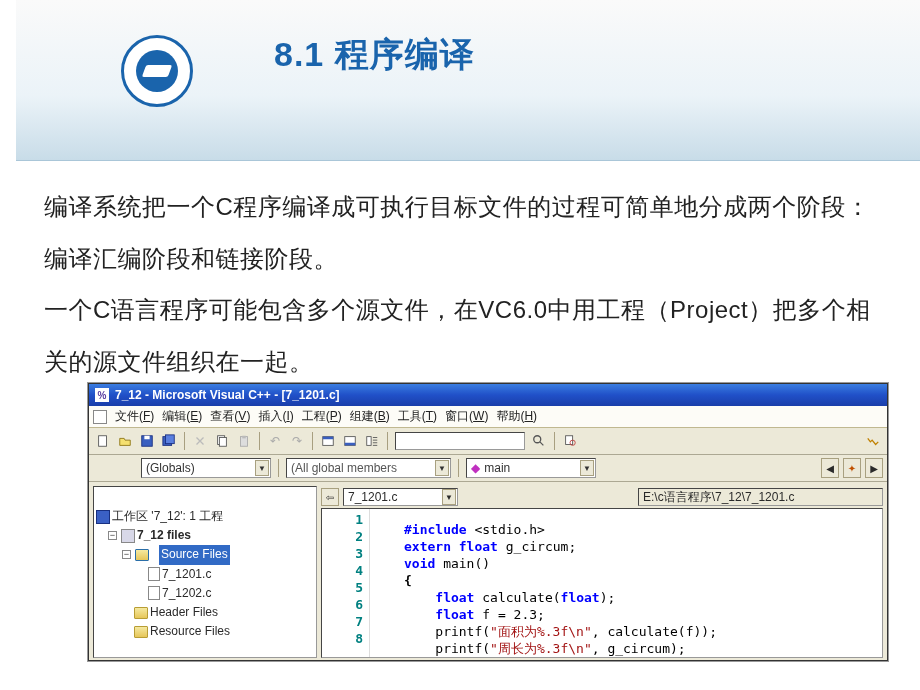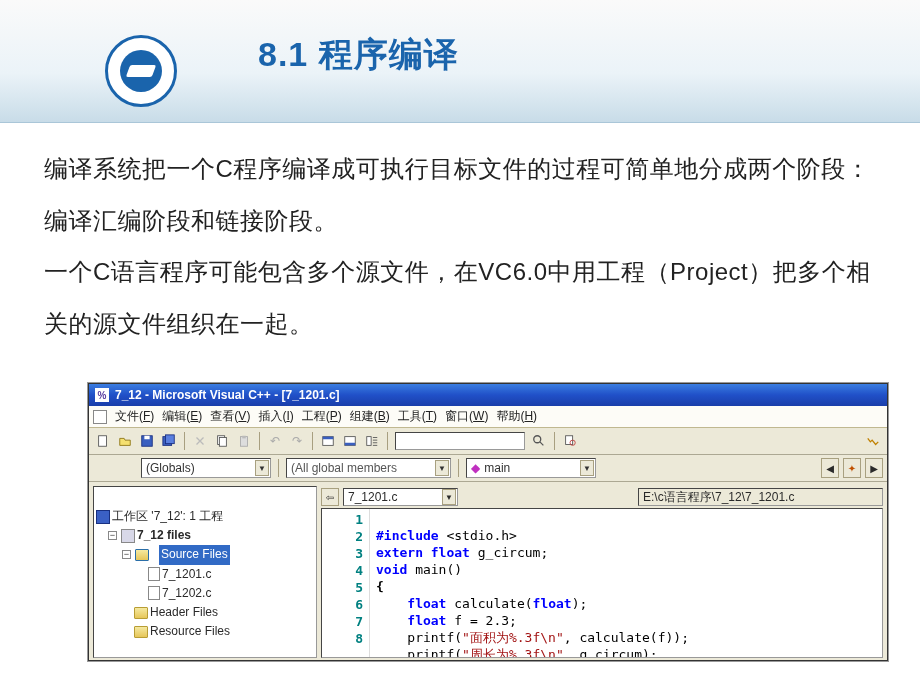--- a/index.html
+++ b/index.html
@@ -6,23 +6,24 @@
     body {
       width: 920px;
       height: 690px;
       background: #fff;
       font-family: "Microsoft YaHei", "SimSun", sans-serif;
       color: #2a2a2a;
       overflow: hidden;
     }
     .header-bar {
       position: relative;
-      height: 123px;
+      height: 161px;
       background: linear-gradient(180deg, #fafafa 0%, #ebf3f8 60%, #c8dce8 100%);
       border-bottom: 1px solid #aac6d8;
+      margin-left: 16px;
     }
     .logo {
       position: absolute;
       left: 105px;
       top: 35px;
       width: 72px;
       height: 72px;
       border: 3px solid #1a64ac;
       border-radius: 50%;
       background: #fff;
@@ -225,21 +226,21 @@
     }
     .gutter {
       width: 48px;
       background:#fff;
       border-right: 1px solid #ddd;
       text-align: right;
       padding: 2px 6px 2px 0;
       color:#008080;
       font-weight:700;
     }
-    .code { padding: 18px 0 2px 6px; }
+    .code { padding: 12px 0 2px 6px; margin-left: 28px; }
     .code .kw { color:#0000ff; font-weight:700; }
     .code .pp { color:#0000ff; font-weight:700; }
     .code .inc { color:#000; }
     .code .str { color:#a31515; }
     .code .id { color:#000; }
     .code .br { color:#000; font-weight:700; }
     .code-line { white-space: pre; }
   </style>
 </head>
 <body>

